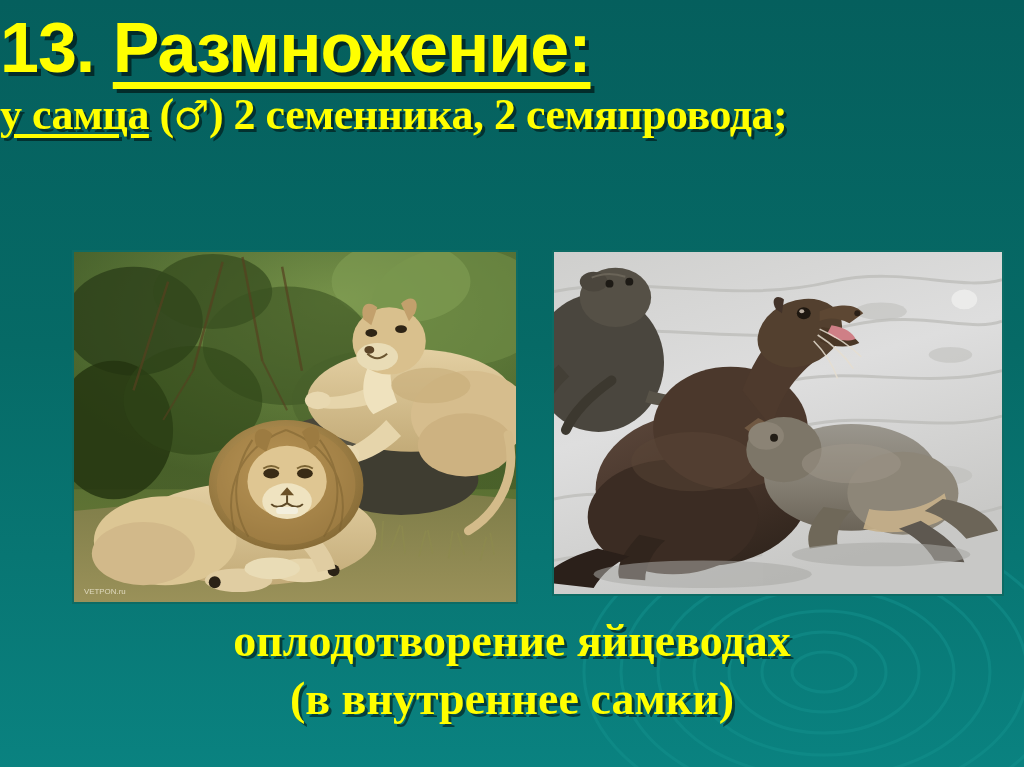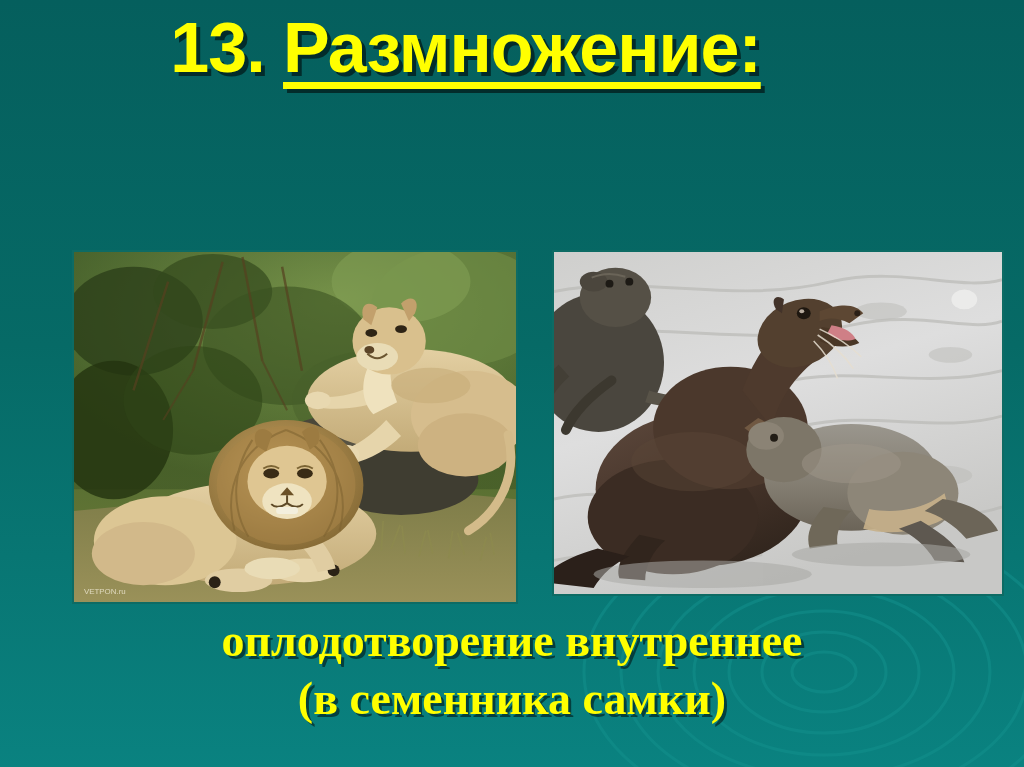--- a/index.html
+++ b/index.html
@@ -36,21 +36,21 @@
     fill: none;
     stroke: #13908c;
     stroke-width: 3;
   }
 
   
   #headline {
     position: absolute;
     left: 0; top: 0;
     width: 931px;
-    text-align: center;
+    text-align: left;
   }
 
   .title-line {
     margin: 0;
     padding: 14px 0 0 0;
     font-family: "Liberation Sans", sans-serif;
     font-weight: bold;
     font-size: 70px;
     line-height: 0.98;
     color: #ffff00;
@@ -131,20 +131,21 @@
     <ellipse cx="260" cy="165" rx="130" ry="83"></ellipse>
     <ellipse cx="260" cy="165" rx="166" ry="106"></ellipse>
     <ellipse cx="260" cy="165" rx="203" ry="129"></ellipse>
     <ellipse cx="260" cy="165" rx="240" ry="152"></ellipse>
   </svg>
 
   <div id="headline">
 
     <h1 class="title-line"><span class="title-num">13.</span><span> </span><span class="title-main">Размножение:</span></h1>
 
+    <p class="sub-line"><span class="u">у самца</span><span> (</span><span class="sym">♂</span><span>) </span><span>2 семенника, 2 семяпровода;</span></p>
 
   </div>
 
   <div class="photo" id="photo-lions">
     <svg viewBox="0 0 446 354" preserveAspectRatio="none">
       <defs>
         <linearGradient id="skyBush" x1="0" y1="0" x2="0" y2="1">
           <stop offset="0" stop-color="#3f5b28"></stop>
           <stop offset="0.45" stop-color="#4e6a2e"></stop>
           <stop offset="1" stop-color="#6d7a39"></stop>
@@ -380,17 +381,17 @@
       </g>
 
       <g fill="#a9a9a5" opacity="0.55">
         <ellipse cx="150" cy="326" rx="110" ry="14"></ellipse>
         <ellipse cx="330" cy="306" rx="90" ry="12"></ellipse>
       </g>
     </svg>
   </div>
 
   <div id="caption">
-    <p class="cap-line">оплодотворение внутреннее</p>
-    <p class="cap-line">(в семенника самки)</p>
+    <p class="cap-line">оплодотворение яйцеводах</p>
+    <p class="cap-line">(в внутреннее самки)</p>
   </div>
 
 </div>
 
 </body></html>

